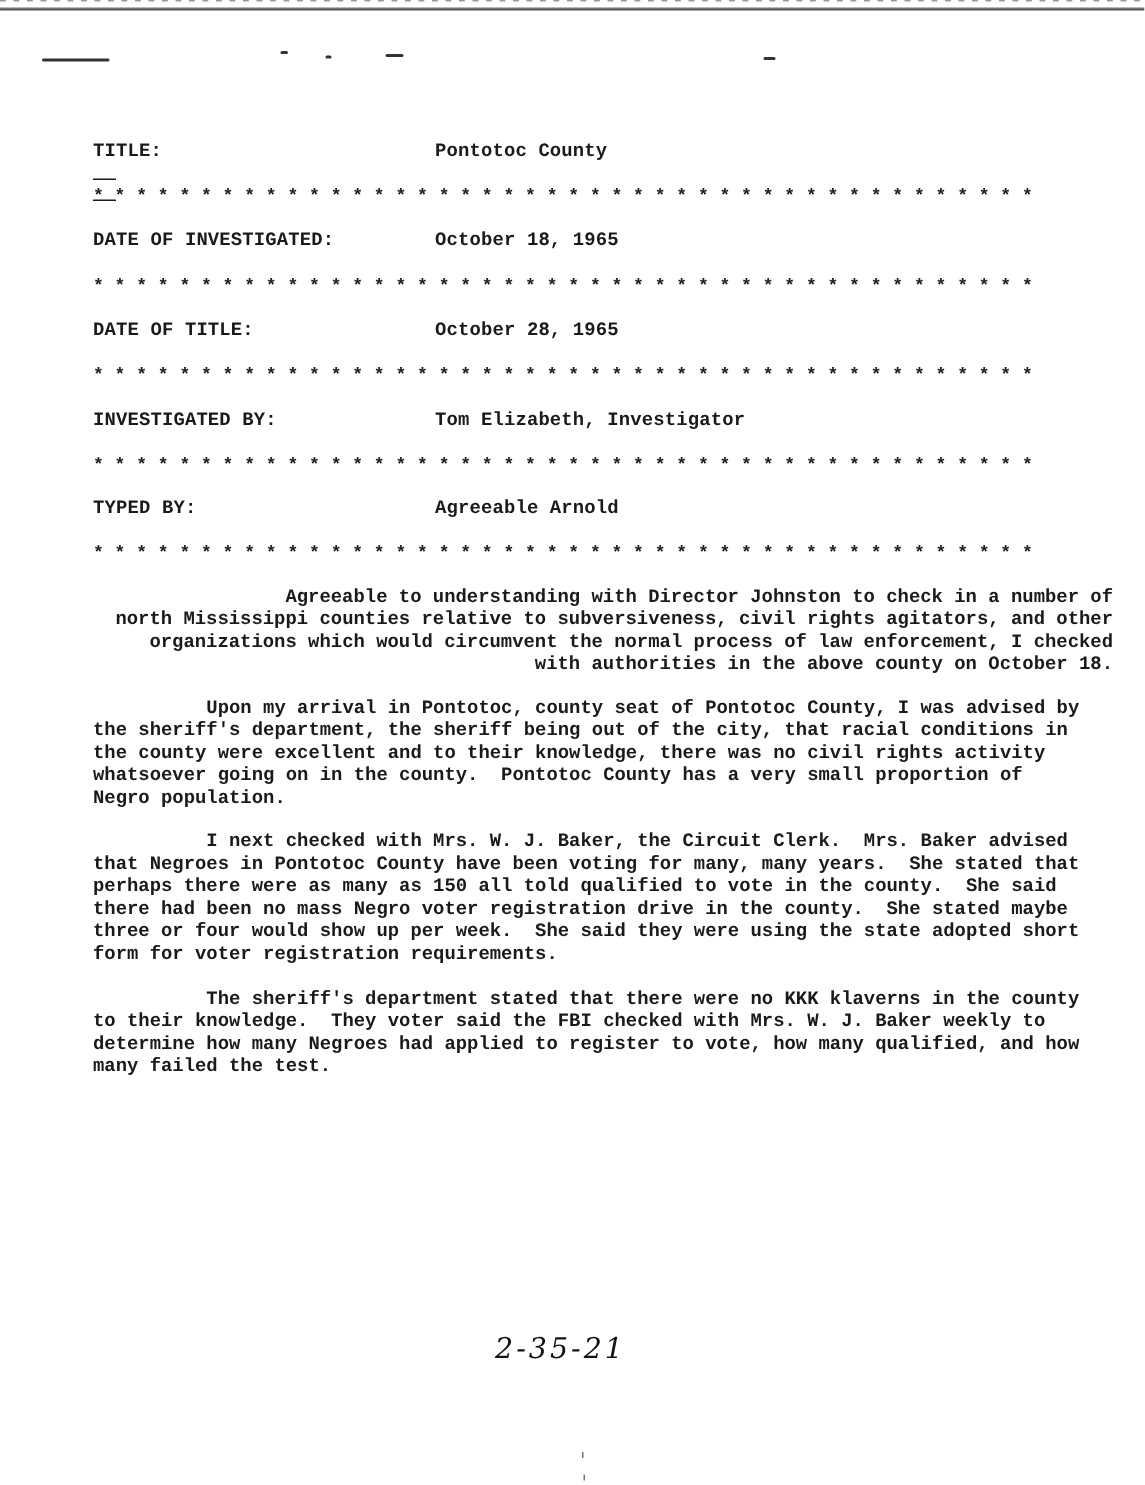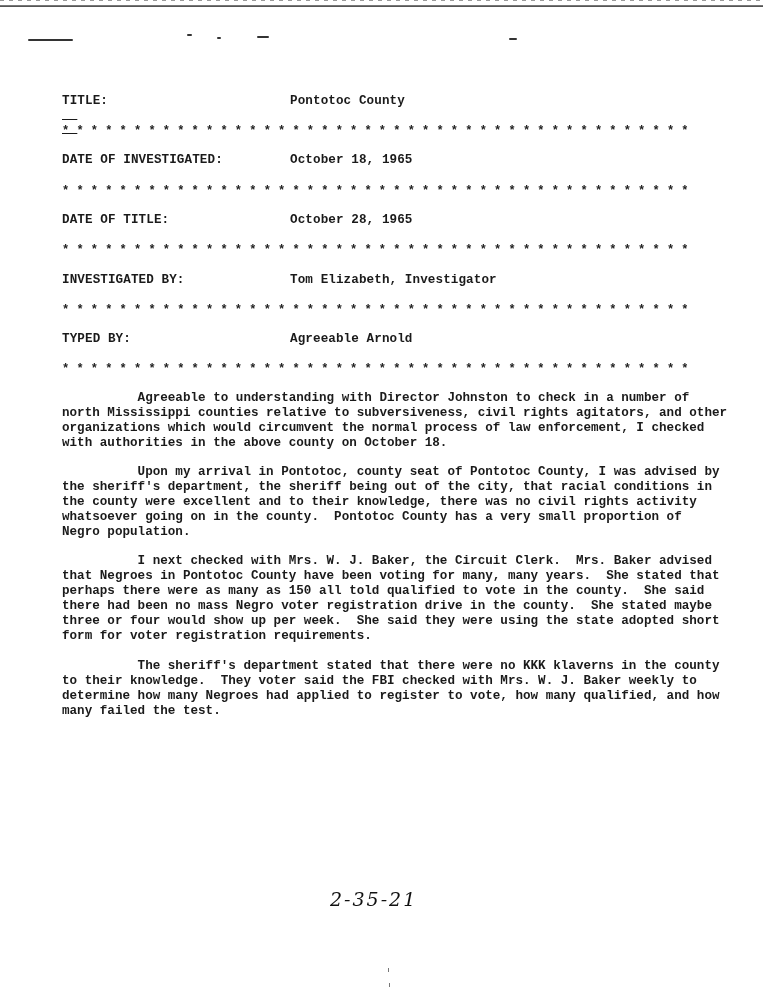--- a/index.html
+++ b/index.html
@@ -55,21 +55,21 @@
   <span class="value">Tom Elizabeth, Investigator</span>
 </div>
 <div class="stars" style="top:303px;">* * * * * * * * * * * * * * * * * * * * * * * * * * * * * * * * * * * * * * * * * * * *</div>
 
 <div class="row" style="top:332px;text-align:right;">
   <span class="label">TYPED BY:</span>
   <span class="value">Agreeable Arnold</span>
 </div>
 <div class="stars" style="top:362px;">* * * * * * * * * * * * * * * * * * * * * * * * * * * * * * * * * * * * * * * * * * * *</div>
 
-<div class="para" style="top:391px;">          Agreeable to understanding with Director Johnston to check in a number of
+<div class="para" style="top:391px;text-align:right;">          Agreeable to understanding with Director Johnston to check in a number of
 north Mississippi counties relative to subversiveness, civil rights agitators, and other
 organizations which would circumvent the normal process of law enforcement, I checked
 with authorities in the above county on October 18.</div>
 <div class="para" style="top:465px;">          Upon my arrival in Pontotoc, county seat of Pontotoc County, I was advised by
 the sheriff's department, the sheriff being out of the city, that racial conditions in
 the county were excellent and to their knowledge, there was no civil rights activity
 whatsoever going on in the county.  Pontotoc County has a very small proportion of
 Negro population.</div>
 <div class="para" style="top:554px;">          I next checked with Mrs. W. J. Baker, the Circuit Clerk.  Mrs. Baker advised
 that Negroes in Pontotoc County have been voting for many, many years.  She stated that

